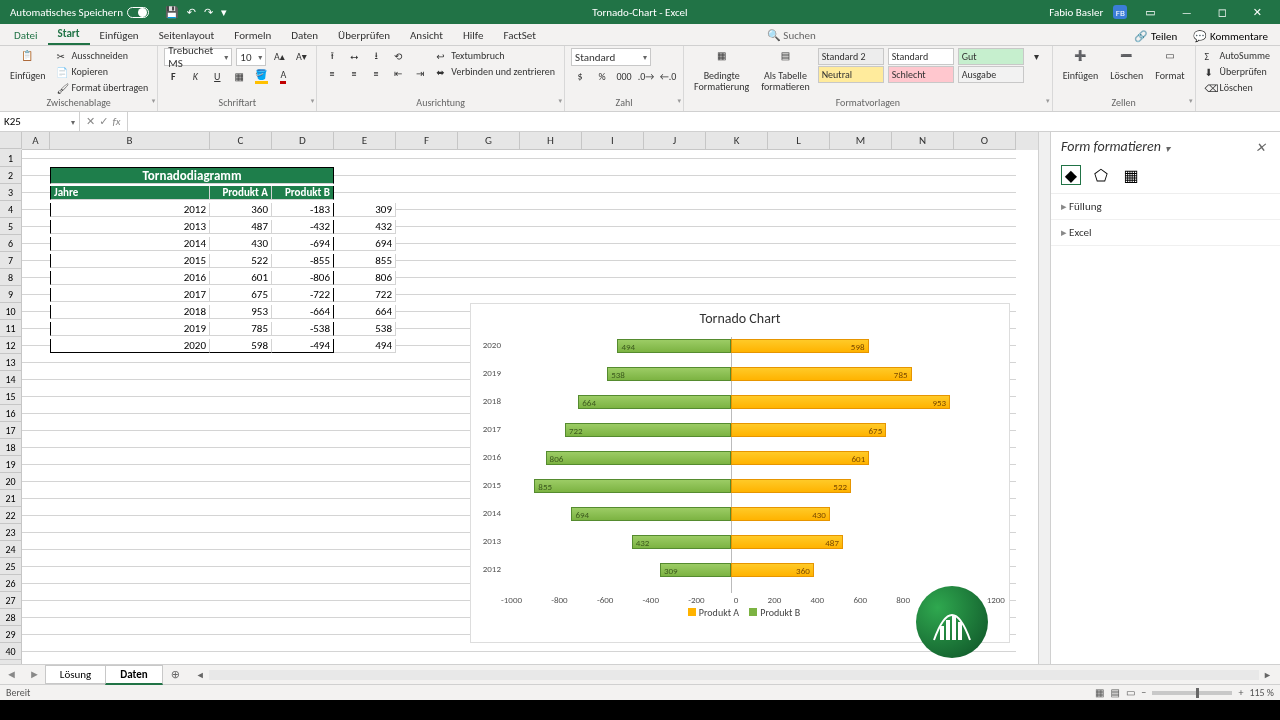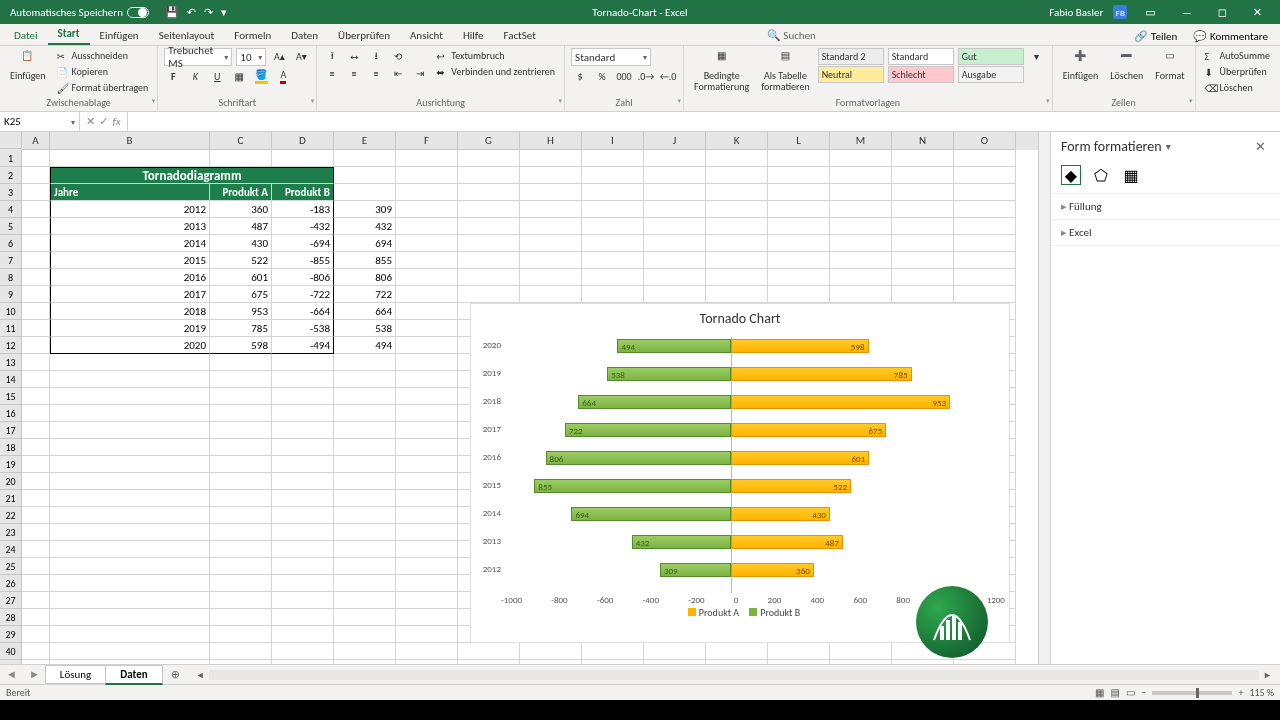--- a/index.html
+++ b/index.html
@@ -55,21 +55,21 @@
 .gridarea { display: flex; height: calc(100vh - 24px - 22px - 66px - 20px - 20px - 16px - 20px); position:relative;}
 .grid { flex: 1; overflow: hidden; position: relative; }
 .colhdr { display: flex; height: 18px; background: #e6e6e6; font-size: 11px; color: #333; }
 .rowhdrcell, .colhdrcell { border-right: 1px solid #c6c6c6; border-bottom: 1px solid #c6c6c6; display: flex; align-items: center; justify-content: center; background: #e6e6e6; }
 .corner { width: 22px; }
 .colhdrcell { width: 62px; }
 .gridbody { display: flex; }
 .rowhdrs { display: flex; flex-direction: column; }
 .rowhdrcell { width: 22px; height: 17px; font-size: 10px; }
 .cells { position: relative; }
-.row { display: flex; height: 17px; }
+.row { display: flex; height: 17px; align-items: center; }
 .cell { width: 62px; border-right: 1px solid #d4d4d4; border-bottom: 1px solid #d4d4d4; display: flex; align-items: center; padding: 0 3px; font-size: 11px; overflow:hidden;}
 .cell.r { justify-content: flex-end; }
 .ttitle { background: #1e7e4b; color: #fff; font-weight: 700; font-size:13px; justify-content: center; }
 .thdr { background: #1e7e4b; color: #fff; font-weight: 700; }
 .bb { border-bottom: 1px solid #000 !important; }
 .bt { border-top: 1px solid #000 !important; }
 .bl { border-left: 1px solid #000 !important; }
 .br { border-right: 1px solid #000 !important; }
 .selcell { border: 2px solid #217346 !important; position:relative; }
 .selcell::after{content:"";position:absolute;right:-3px;bottom:-3px;width:5px;height:5px;background:#217346;}
@@ -85,21 +85,21 @@
 .bar.pos{ background:linear-gradient(#ffca28,#ffb300); border:1px solid #e69500; justify-content:flex-end; padding-right:3px; color:#7a4a00;}
 .ylbl{position:absolute; left:4px; font-size:9px; color:#555; width:26px; text-align:right;}
 .xticks{position:absolute; bottom:14px; left:30px; right:4px; display:flex; justify-content:space-between; font-size:9px; color:#555;}
 .legend{position:absolute; bottom:0; left:0; right:0; text-align:center; font-size:10px; color:#444;}
 .legend .sw{display:inline-block;width:8px;height:8px;margin:0 3px 0 8px;}
 .legend .sw.a{background:#ffb300;} .legend .sw.b{background:#7cb342;}
 .vscroll{ width:12px; background:#f0f0f0; border-left:1px solid #d0d0d0;}
 
 
 .pane { width: 230px; border-left: 1px solid #d0d0d0; background: #fff; display:flex; flex-direction:column;}
-.pane .hdr { display:flex; align-items:center; padding:6px 10px; font-size:14px; color:#333;}
+.pane .hdr { display:flex; align-items:flex-end; padding:6px 10px; font-size:14px; color:#333;font-style:italic;}
 .pane .hdr .x{margin-left:auto; font-size:13px; color:#666; padding:0 4px;}
 .pane .hdr .dd{font-size:10px;color:#666;padding:0 4px;}
 .pane .icons{display:flex; gap:10px; padding:4px 10px 8px; border-bottom:1px solid #eee;}
 .pane .icons .pi{width:20px;height:20px;border:1px solid transparent;display:flex;align-items:center;justify-content:center;}
 .pane .icons .pi.sel{border-color:#217346;}
 .pane .sect{padding:6px 10px; font-size:11px; color:#333; border-bottom:1px solid #f0f0f0;}
 .pane .sect::before{content:"▸ "; color:#888;}
 
 
 .sheettabrow{height:20px; border-top:1px solid #d0d0d0; display:flex; align-items:center; font-size:11px; background:#f3f2f1;}

